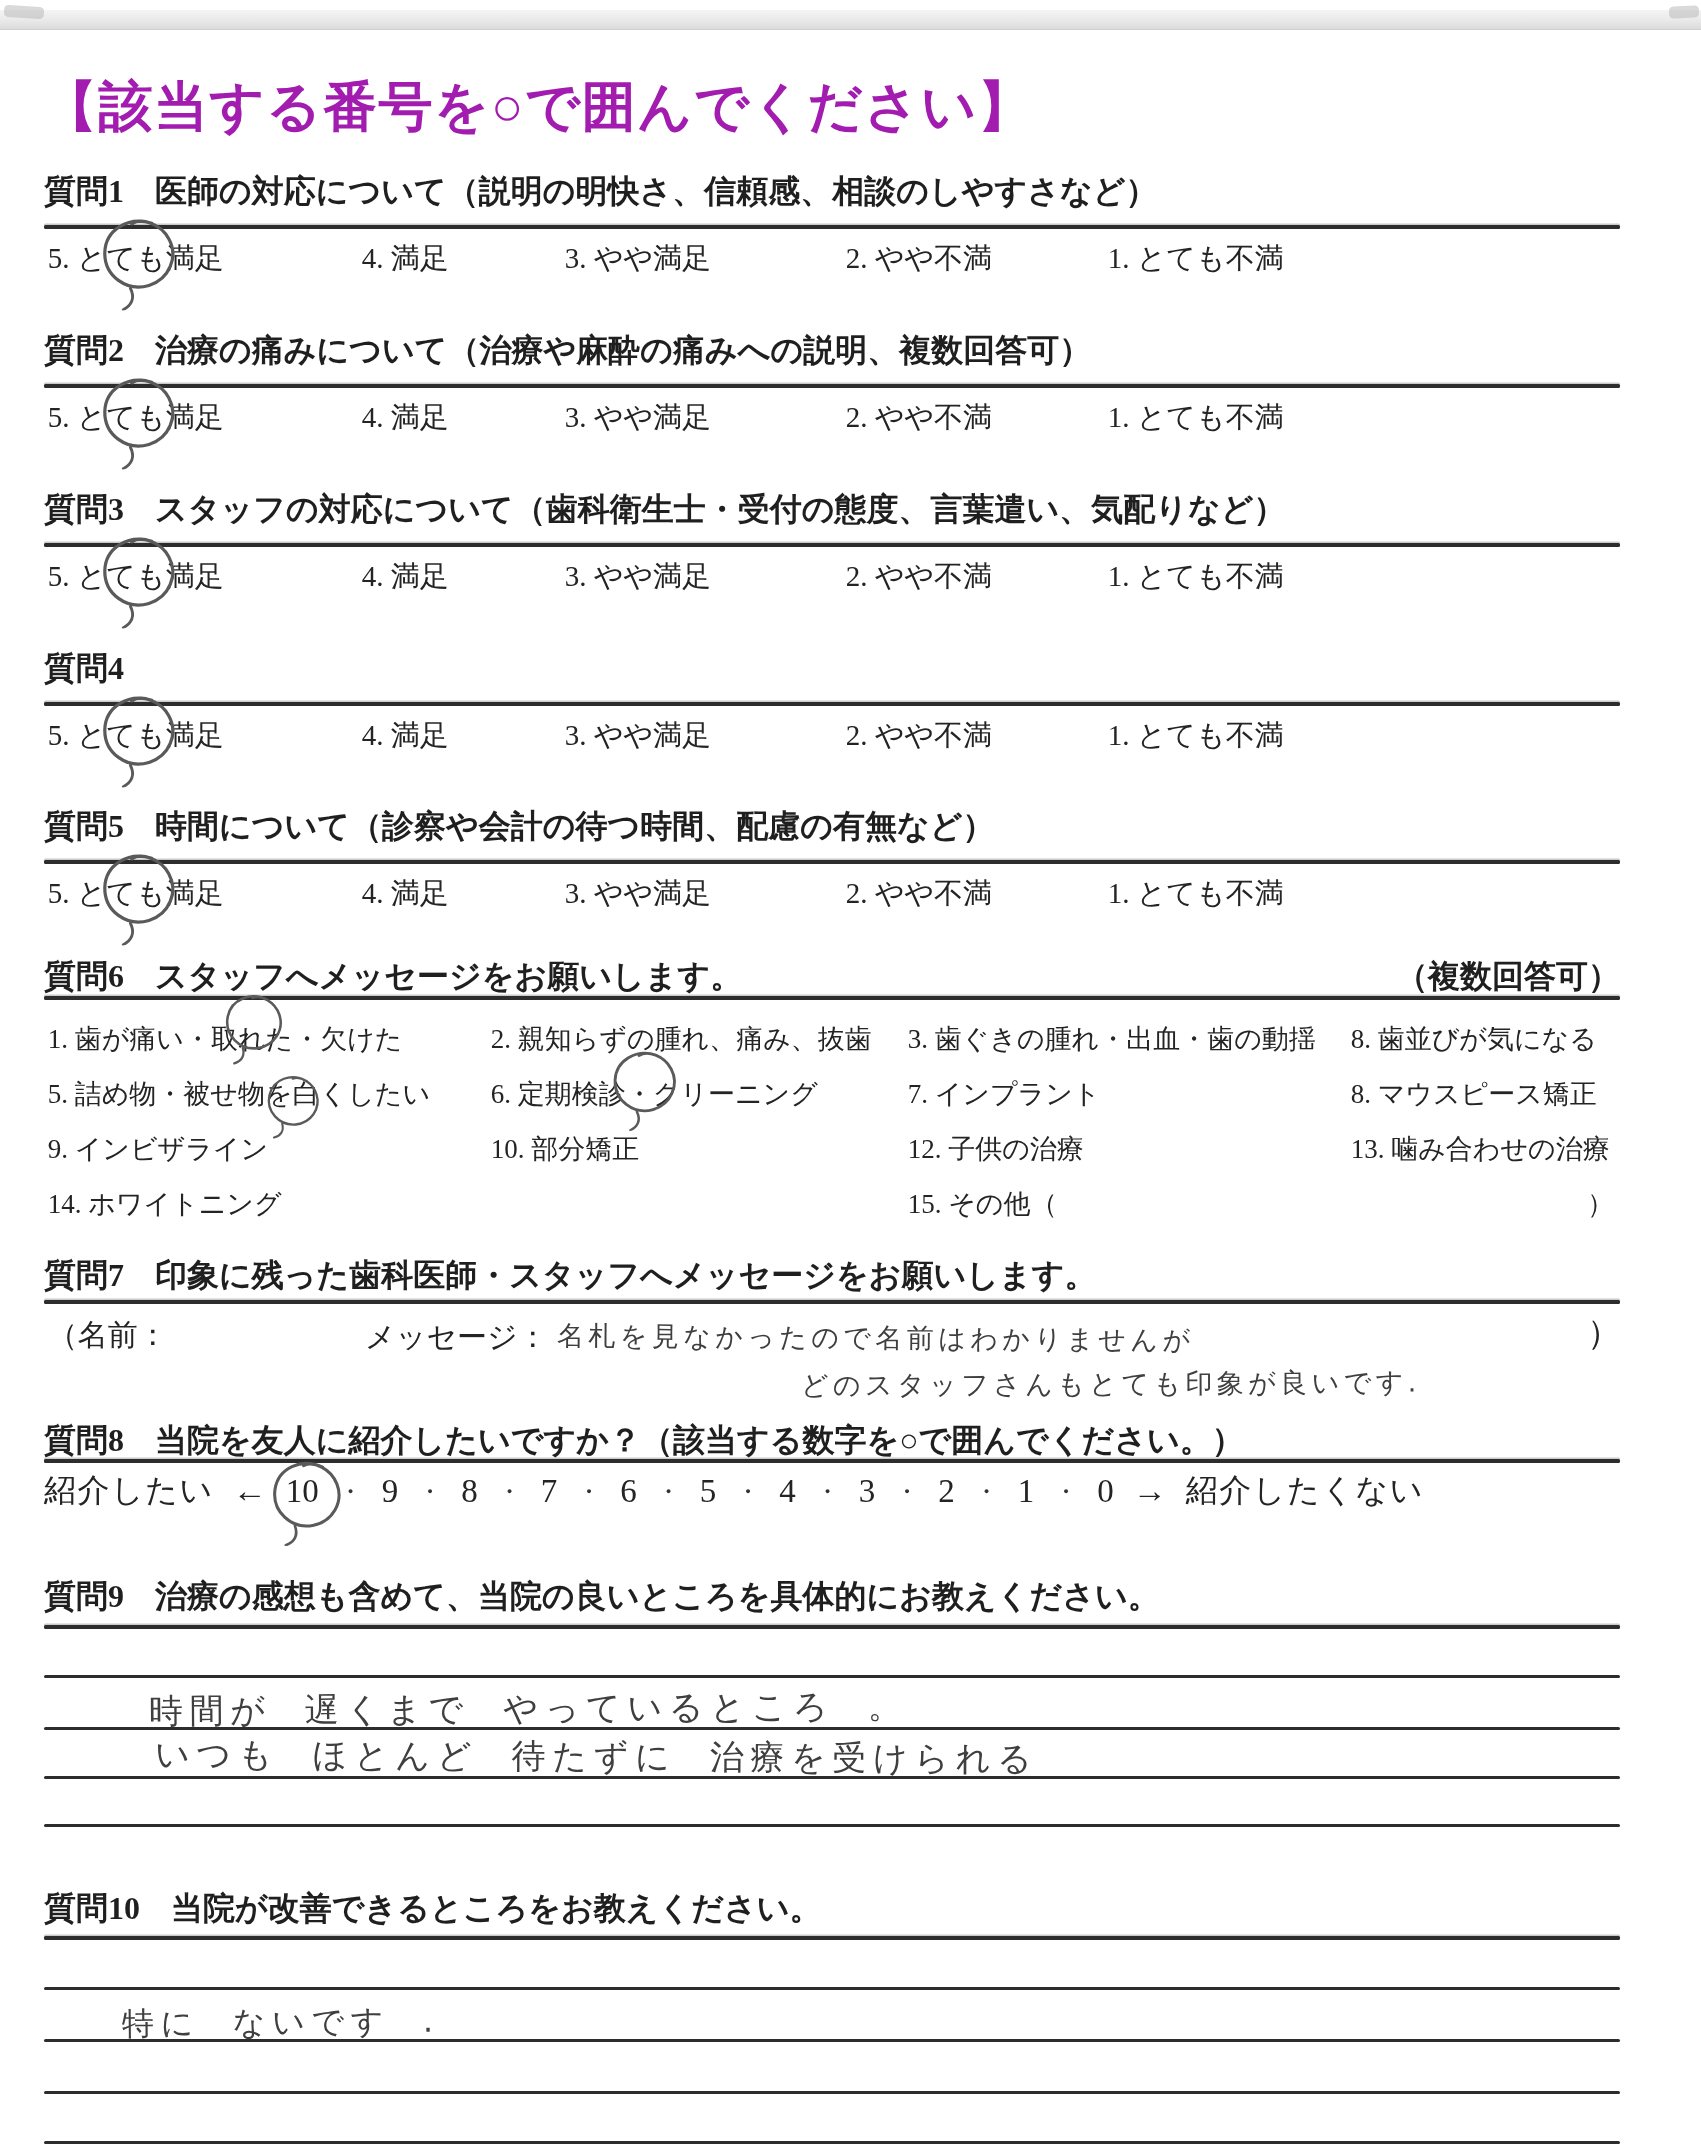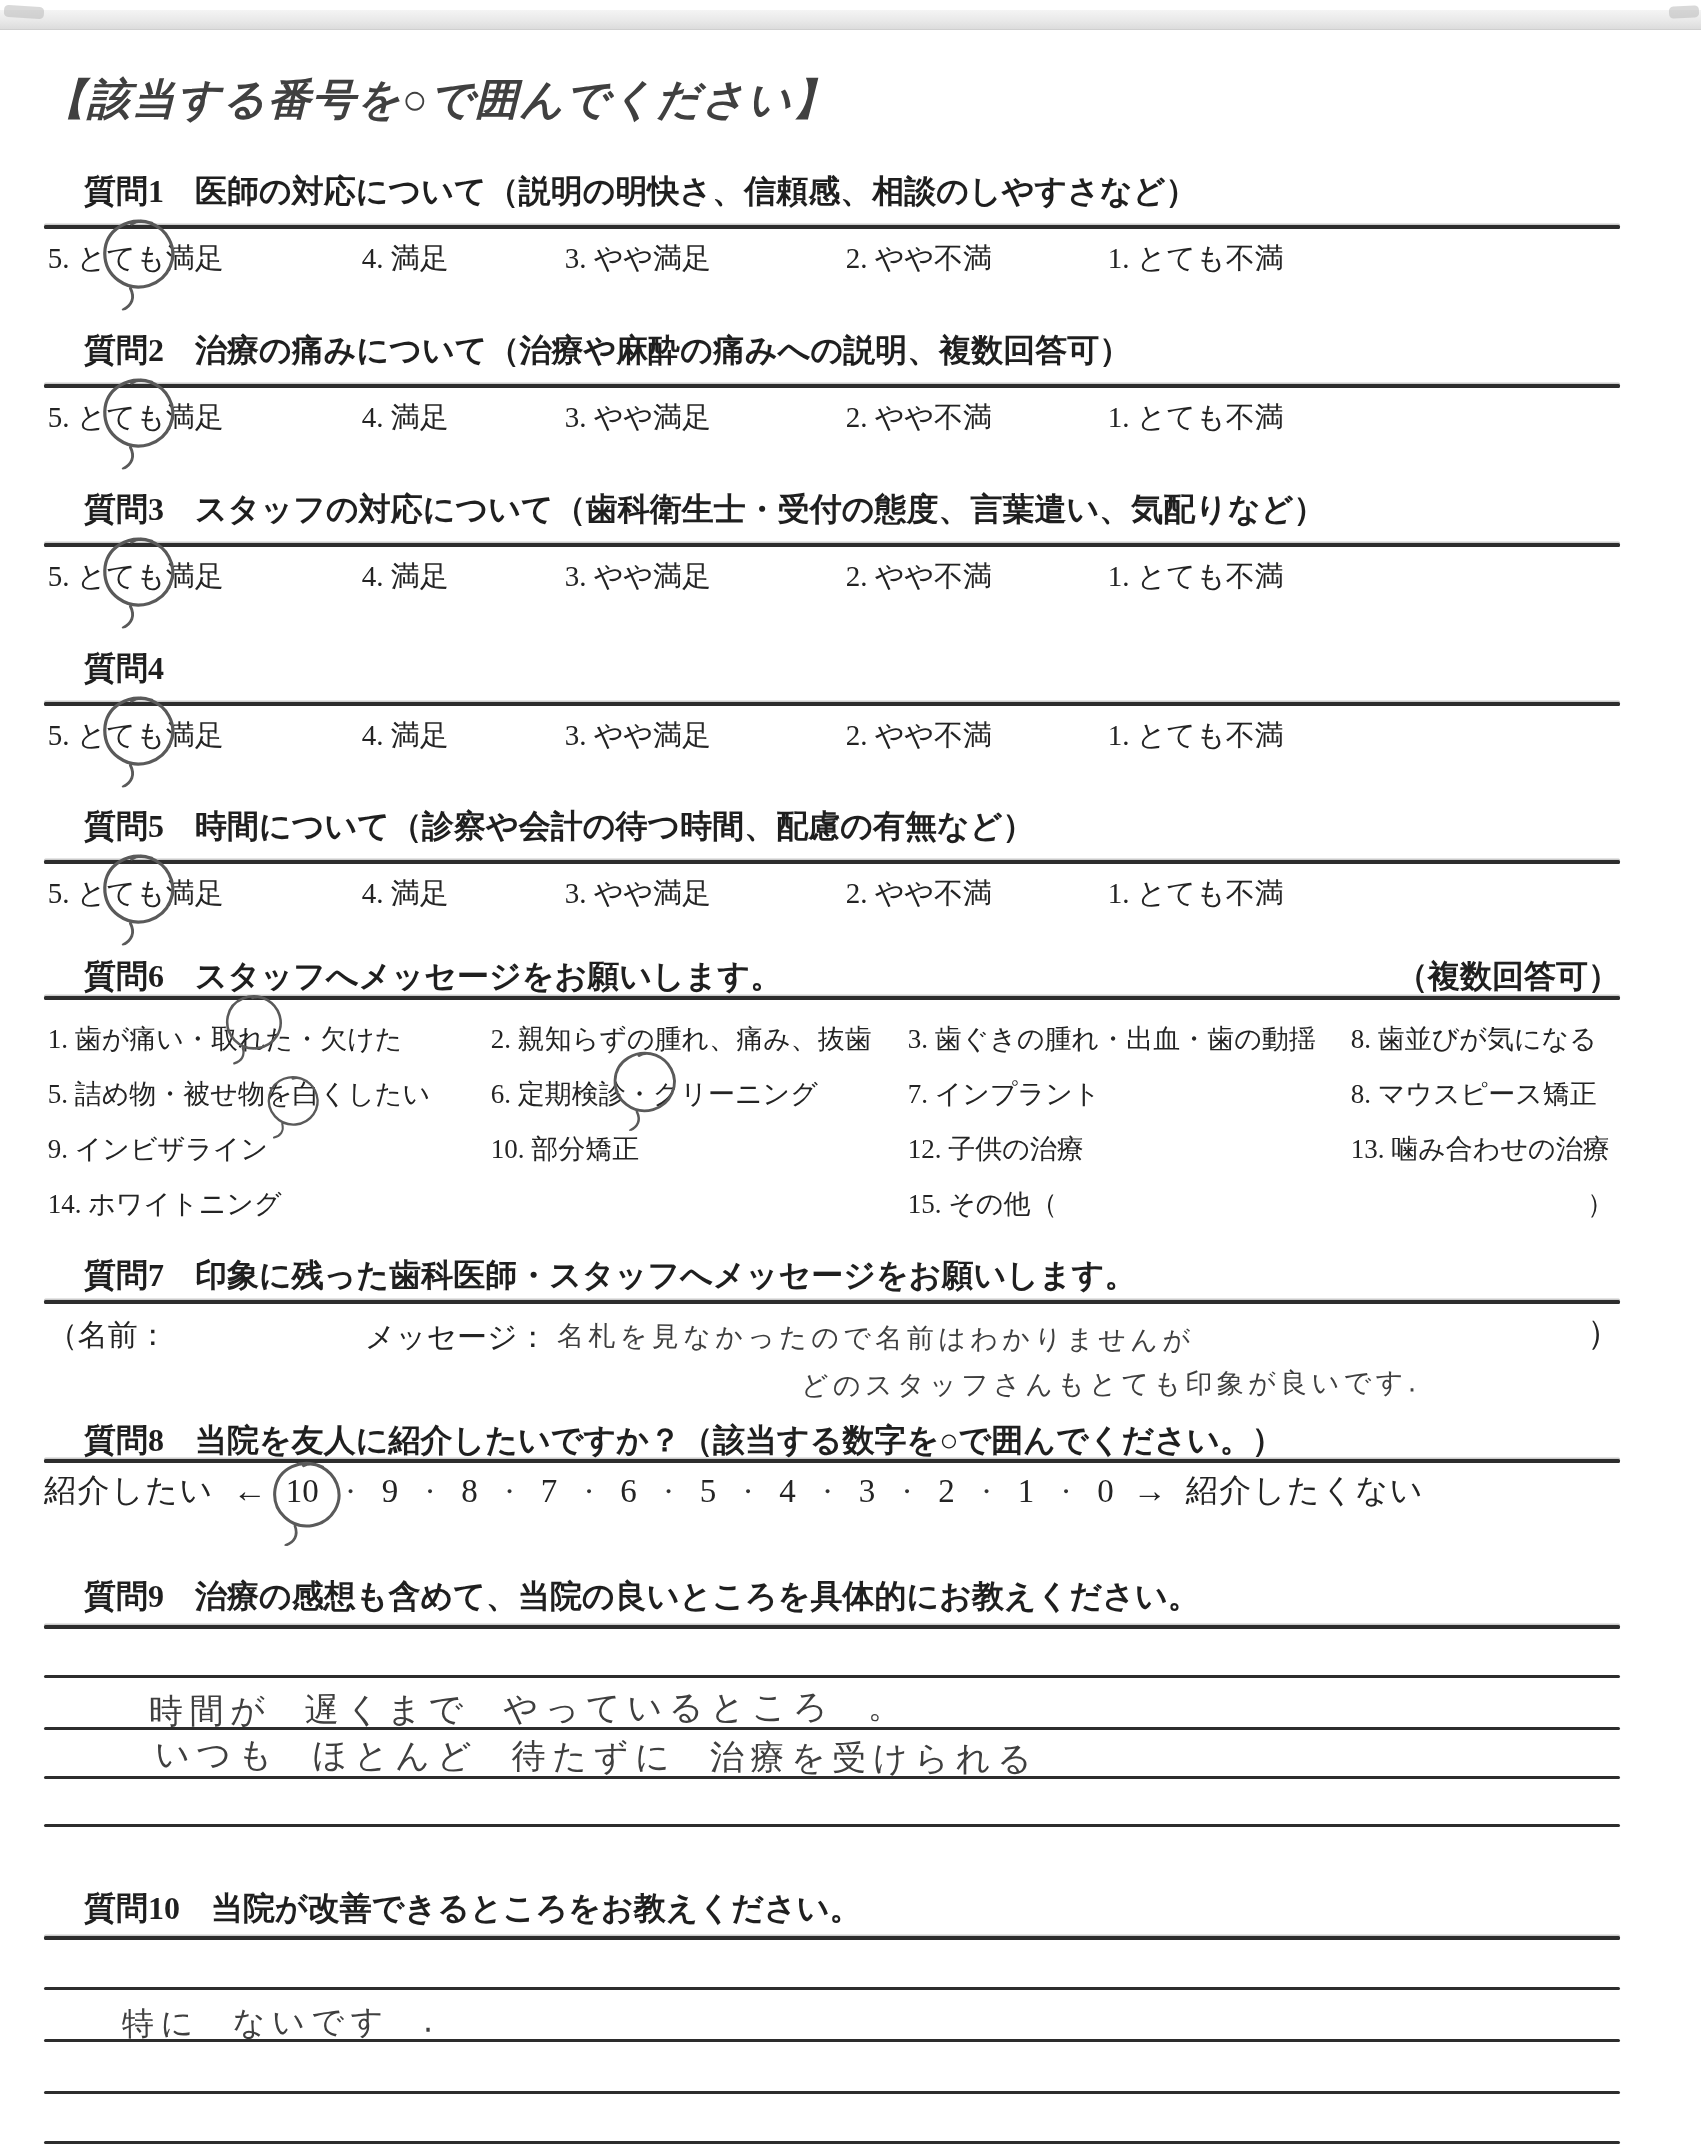--- a/index.html
+++ b/index.html
@@ -15,25 +15,25 @@
     position: absolute; top: 10.3px; left: 0; width: 1701px; height: 19px;
     background: linear-gradient(#f4f4f4, #e9e9e9 55%, #dcdcdc);
     border-bottom: 0.7px solid #cfcfcf;
   }
   .scan-corner { position: absolute; top: 5.9px; height: 11.8px; background: #b9b9b9; border-radius: 4.4px; opacity: .55; }
   .scan-corner.left  { left: 4.4px;  width: 40px; transform: rotate(4deg); }
   .scan-corner.right { right: 3px; width: 29.5px; transform: rotate(-3deg); }
 
   .page-title {
     position: absolute; left: 43px; top: 71px; margin: 0;
-    font-size: 43px; font-weight: 600; letter-spacing: 1.5px; color: #404040; font-style: italic;
+    font-size: 54px; font-weight: 600; letter-spacing: 1.5px; color: #a21caf;
   }
 
   .q { position: absolute; left: 44px; width: 1576px; }
-  .q-head { display: flex; align-items: baseline; font-size: 32px; font-weight: 600; color: #1f1f1f; white-space: nowrap; margin-left: 40px; }
+  .q-head { display: flex; align-items: baseline; font-size: 32px; font-weight: 600; color: #1f1f1f; white-space: nowrap; }
   .q-label { margin-right: 31px; }
   .q-note { margin-left: auto; font-weight: 600; }
   .rule { position: absolute; left: 0; width: 100%; background: #2d2d2d; border-radius: 1.5px; }
   .rule.heavy { height: 3.7px; box-shadow: 0 -1.5px 0 rgba(45,45,45,.25); }
 
   .opts { position: absolute; top: 69px; left: 0; width: 100%; padding-left: 3.7px; display: flex; font-size: 29px; white-space: nowrap; }
   .opt { position: relative; display: inline-block; }
   .opt.o1 { width: 314px; } .opt.o2 { width: 203px; } .opt.o3 { width: 281px; } .opt.o4 { width: 262px; }
 
   

